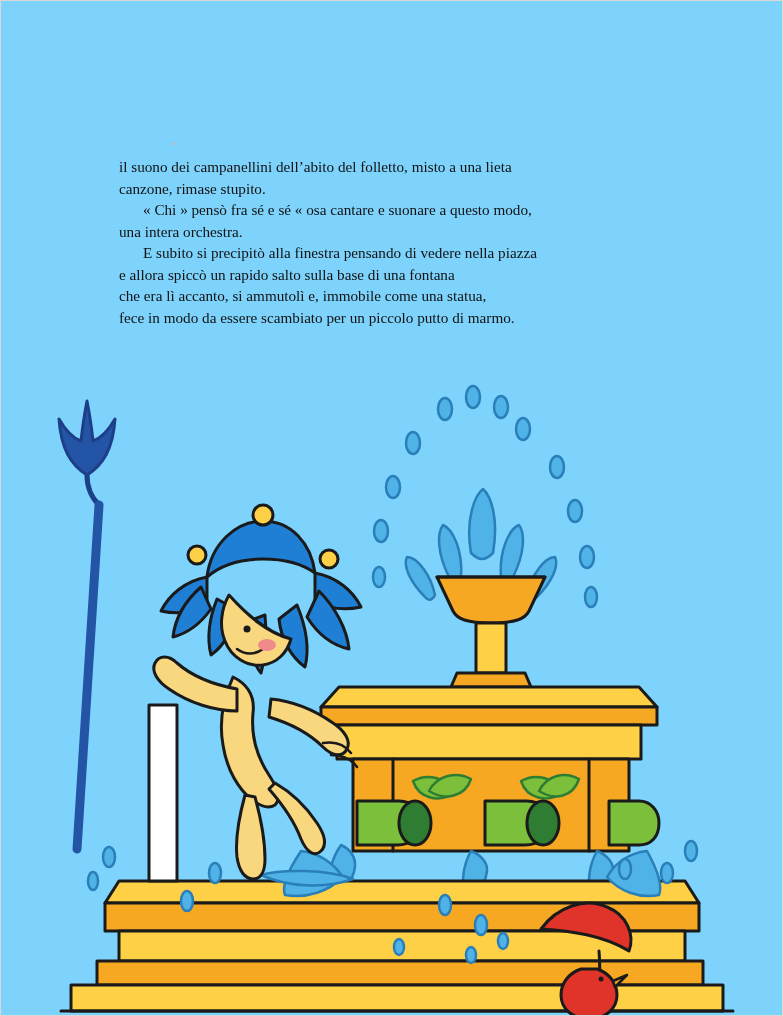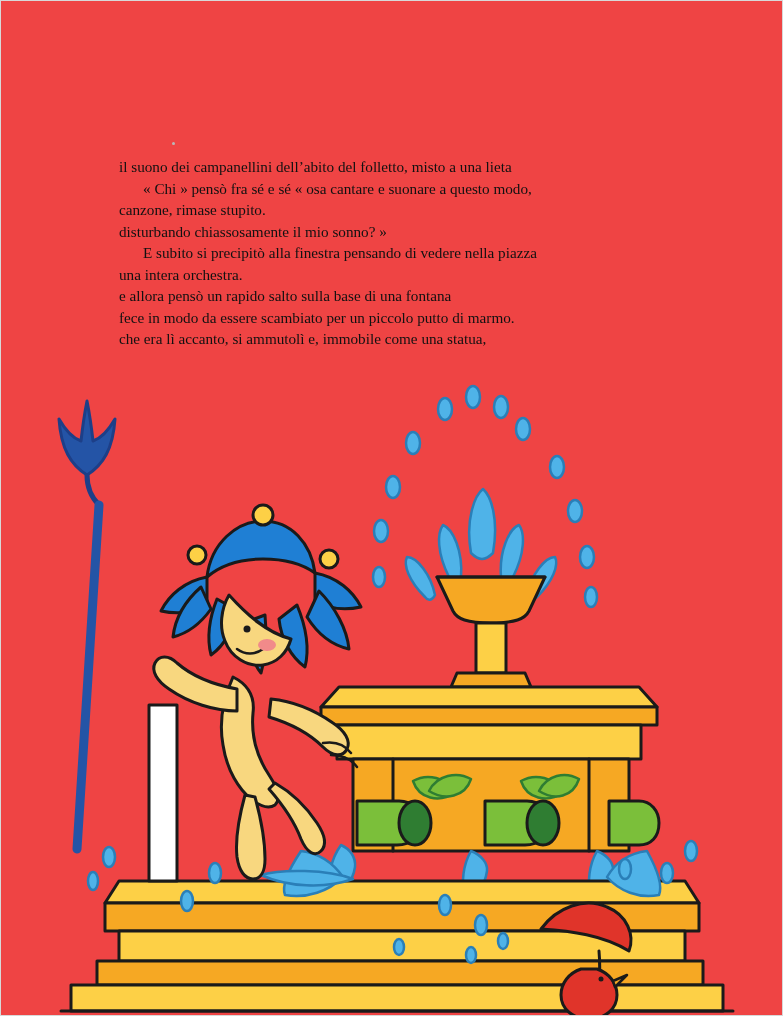--- a/index.html
+++ b/index.html
@@ -4,21 +4,21 @@
 <style>
   html, body {
     margin: 0;
     padding: 0;
     background: #8d8d8d;
   }
   .page {
     position: relative;
     width: 783px;
     height: 1016px;
-    background: #ef4444;
+    background: #7dd3fc;
     overflow: hidden;
     border: 1px solid #d8d8d8;
     box-sizing: border-box;
     font-family: "Liberation Serif", serif;
   }
   .page-border {
     position: absolute;
     inset: 0;
     pointer-events: none;
   }
@@ -68,28 +68,27 @@
 <body>
 
 <div class="page">
 
   <div class="page-border"></div>
 
   <div class="speck"></div>
 
   <div class="text-block">
     <div class="text-line">il suono dei campanellini dell’abito del folletto, misto a una lieta</div>
+    <div class="text-line">canzone, rimase stupito.</div>
     <div class="text-line indent">« Chi » pensò fra sé e sé « osa cantare e suonare a questo modo,</div>
-    <div class="text-line">canzone, rimase stupito.</div>
-    <div class="text-line">disturbando chiassosamente il mio sonno? »</div>
+    <div class="text-line">una intera orchestra.</div>
     <div class="text-line indent">E subito si precipitò alla finestra pensando di vedere nella piazza</div>
-    <div class="text-line">una intera orchestra.</div>
-    <div class="text-line">e allora pensò un rapido salto sulla base di una fontana</div>
+    <div class="text-line">e allora spiccò un rapido salto sulla base di una fontana</div>
+    <div class="text-line">che era lì accanto, si ammutolì e, immobile come una statua,</div>
     <div class="text-line">fece in modo da essere scambiato per un piccolo putto di marmo.</div>
-    <div class="text-line">che era lì accanto, si ammutolì e, immobile come una statua,</div>
   </div>
 
   <div class="illustration">
     <svg viewBox="0 0 783 636" xmlns="http://www.w3.org/2000/svg">
 
       <g stroke="#1a1a1a" stroke-width="3" stroke-linecap="round" stroke-linejoin="round" fill="none">
 
         <g fill="#4fb3e8" stroke="#2a7fb8" stroke-width="2.5">
           <path d="M470 172 c-6 -34 4 -58 12 -64 c8 7 16 30 10 64 c-8 8 -14 8 -22 0 z"></path>
           <path d="M448 196 c-12 -24 -12 -44 -6 -52 c10 4 20 26 18 52 c-5 6 -8 6 -12 0 z"></path>

